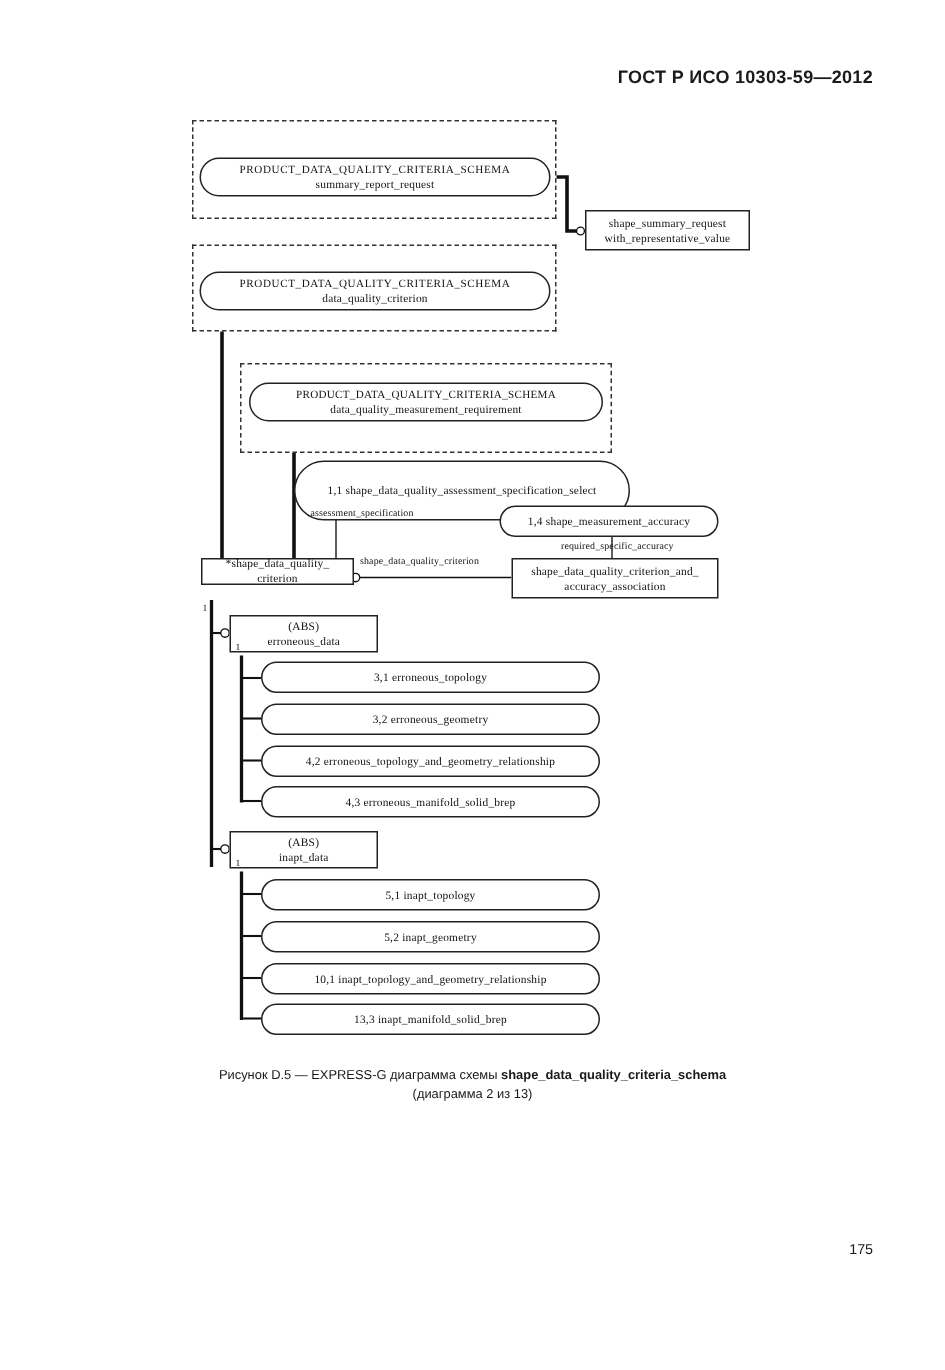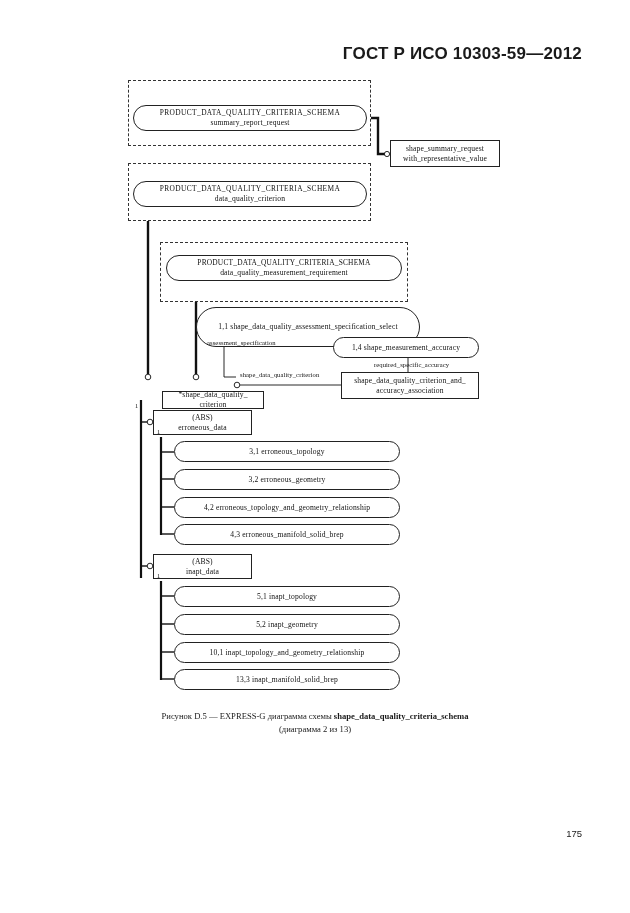--- a/index.html
+++ b/index.html
@@ -16,21 +16,21 @@
     overflow: hidden;
   }
 
   
   .doc-header {
     position: absolute;
     top: 44px;
     right: 48px;
     font-family: "Liberation Sans", sans-serif;
     font-weight: bold;
-    font-size: 17px;
+    font-size: 12px;
     letter-spacing: 0.2px;
     white-space: nowrap;
   }
 
   
   .figure {
     position: absolute;
     left: 0;
     top: 0;
     width: 630px;
@@ -80,21 +80,21 @@
     color: #111;
   }
 
   
   .caption {
     position: absolute;
     left: 0;
     top: 710px;
     width: 630px;
     text-align: center;
-    font-family: Liberation Serif, serif;
+    font-family: Liberation Sans, sans-serif;
     font-size: 8.6px;
     line-height: 1.5;
     color: #1a1a1a;
   }
   .caption .strong { font-weight: bold; }
   .caption .sub { display: block; }
 
   .page-number {
     position: absolute;
     right: 48px;
@@ -182,21 +182,21 @@
 
   <div class="node rounded" style="left:333px; top:337px; width:146px; height:21px;">
     <span>1,4 shape_measurement_accuracy</span>
   </div>
 
   <div class="node rect" style="left:341px; top:372px; width:138px; height:27px;">
     <span>shape_data_quality_criterion_and_</span>
     <span>accuracy_association</span>
   </div>
 
-  <div class="node rect" style="left:134px; top:391px; width:102px; height:18px;margin-left:28px;">
+  <div class="node rect" style="left:134px; top:372px; width:102px; height:18px;">
     <span>*shape_data_quality_</span>
     <span>criterion</span>
   </div>
 
   <div class="node rect" style="left:153px; top:410px; width:99px; height:25px;">
     <span>(ABS)</span>
     <span>erroneous_data</span>
   </div>
 
   <div class="node rect" style="left:153px; top:554px; width:99px; height:25px;">

